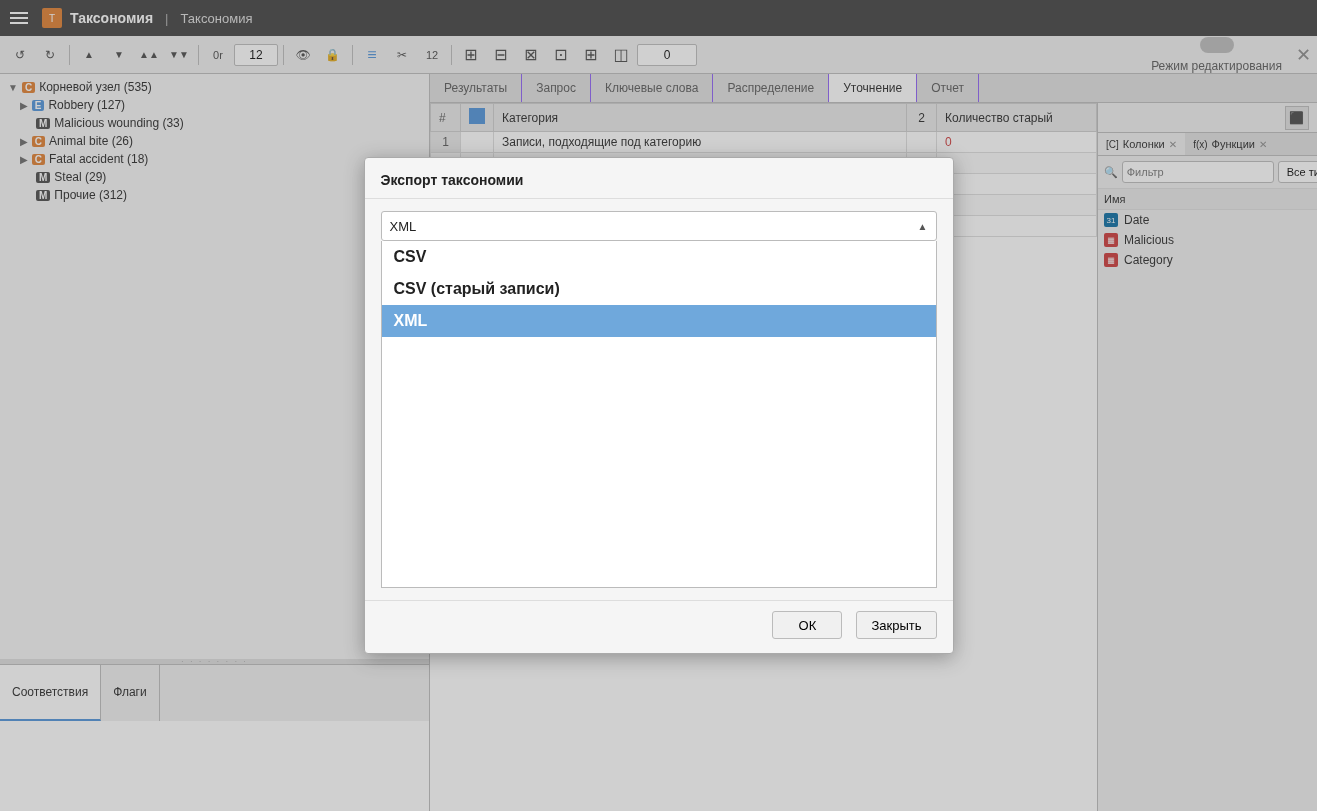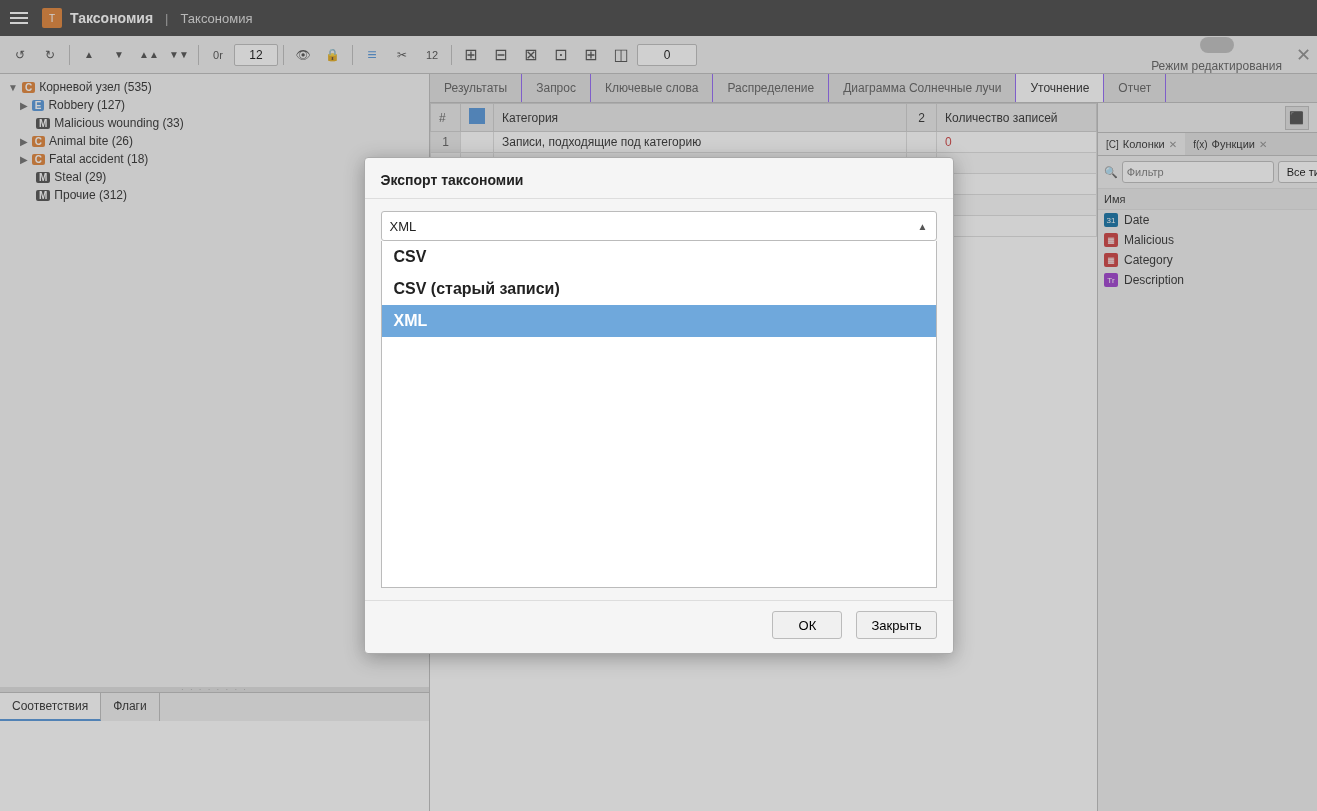--- a/index.html
+++ b/index.html
@@ -37,21 +37,21 @@
     .left-panel { width: 430px; background: #f5f5f5; border-right: 1px solid #bbb; display: flex; flex-direction: column; }
     .tree-area { flex: 1; overflow: auto; padding: 4px 0; }
     .tree-item { display: flex; align-items: center; padding: 2px 8px; cursor: pointer; font-size: 12px; }
     .tree-arrow { margin-right: 4px; font-size: 10px; color: #666; }
     .tree-badge { background: #e07b2a; color: #fff; border-radius: 2px; font-size: 10px; padding: 0 3px; margin-right: 4px; font-weight: bold; }
     .tree-badge.blue { background: #4a90d9; }
     .tree-badge.dark { background: #444; }
     .tree-indent { padding-left: 20px; }
     .tree-indent2 { padding-left: 36px; }
     .bottom-tabs { display: flex; border-top: 1px solid #bbb; background: #f0f0f0; }
-    .bottom-tab { padding: 6px 12px; font-size: 12px; cursor: pointer; border-right: 1px solid #bbb; }
+    .bottom-tab { padding: 20px 12px; font-size: 12px; cursor: pointer; border-right: 1px solid #bbb; }
     .bottom-tab.active { background: #fff; border-bottom: 2px solid #4a90d9; }
     .bottom-content { height: 90px; background: #fff; }
     .resize-handle { height: 5px; background: #ddd; cursor: row-resize; display: flex; align-items: center; justify-content: center; }
     .resize-dots { color: #aaa; font-size: 8px; letter-spacing: 2px; }
 
     
     .right-panel { flex: 1; display: flex; flex-direction: column; background: #f0f0f0; }
 
     
     .tabs-row { display: flex; background: #e0e0e0; border-bottom: 1px solid #bbb; }
@@ -221,38 +221,37 @@
     <div class="bottom-content"></div>
   </div>
 
   <div class="right-panel">
 
     <div class="tabs-row">
       <div class="tab"><span>Результаты</span></div>
       <div class="tab"><span>Запрос</span></div>
       <div class="tab"><span>Ключевые слова</span></div>
       <div class="tab"><span>Распределение</span></div>
-      <div class="tab"><span>Диаграмма Солнечные лучи</span></div>
       <div class="tab active"><span>Уточнение</span></div>
       <div class="tab"><span>Отчет</span></div>
     </div>
 
     <div class="content-area">
 
       <div class="results-table-area">
         <table class="results-table">
           <thead>
             <tr>
               <th class="col-num">#</th>
               <th class="col-icon">
                 <div class="cell-icon" style="background:#4a90d9; width:16px; height:16px;"></div>
               </th>
               <th>Категория</th>
               <th style="width:30px; text-align:center;">2</th>
-              <th style="width:160px;">Количество записей</th>
+              <th style="width:160px;">Количество старый</th>
             </tr>
           </thead>
           <tbody>
             <tr>
               <td class="col-num">1</td>
               <td></td>
               <td>Записи, подходящие под категорию</td>
               <td></td>
               <td style="color:#cc3333;">0</td>
             </tr>
@@ -319,24 +318,20 @@
           <span>Date</span>
         </div>
         <div class="col-item">
           <span class="col-item-icon icon-district" style="font-size:8px;">▦</span>
           <span>Malicious</span>
         </div>
         <div class="col-item">
           <span class="col-item-icon icon-category" style="font-size:8px;">▦</span>
           <span>Category</span>
         </div>
-        <div class="col-item">
-          <span class="col-item-icon icon-desc" style="font-size:8px;">Tr</span>
-          <span>Description</span>
-        </div>
       </div>
 
     </div>
   </div>
 </div>
 
 <div class="modal-backdrop">
   <div class="modal">
     <div class="modal-title">Экспорт таксономии</div>
     <div class="modal-body">

